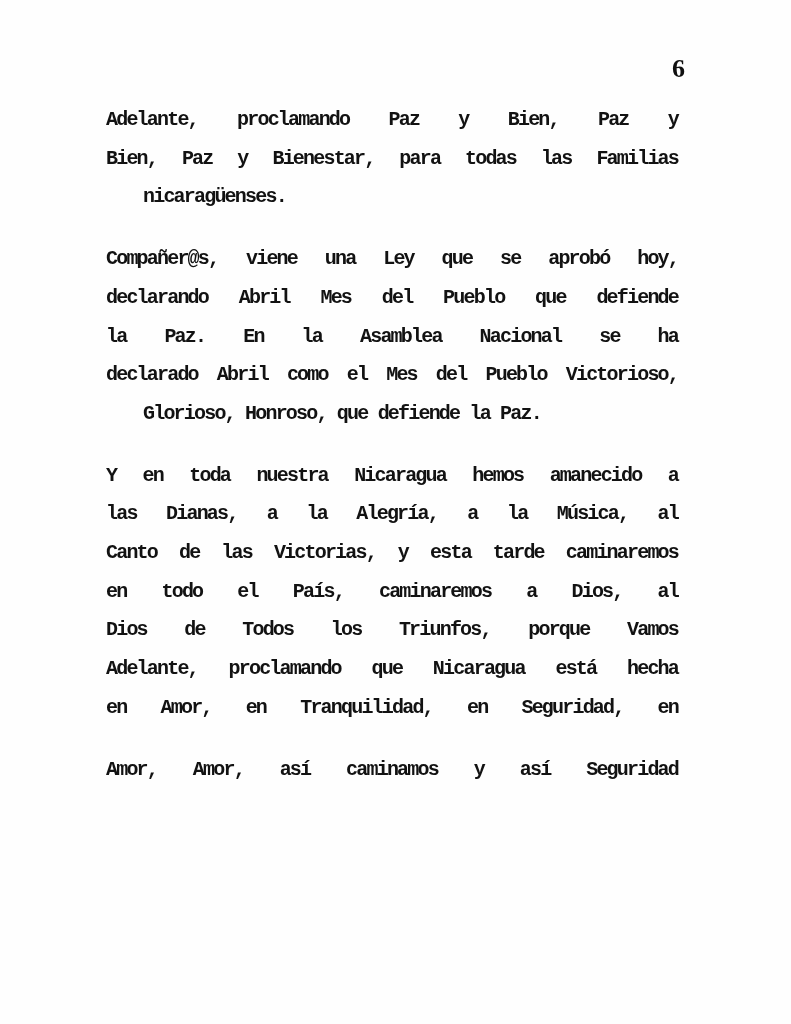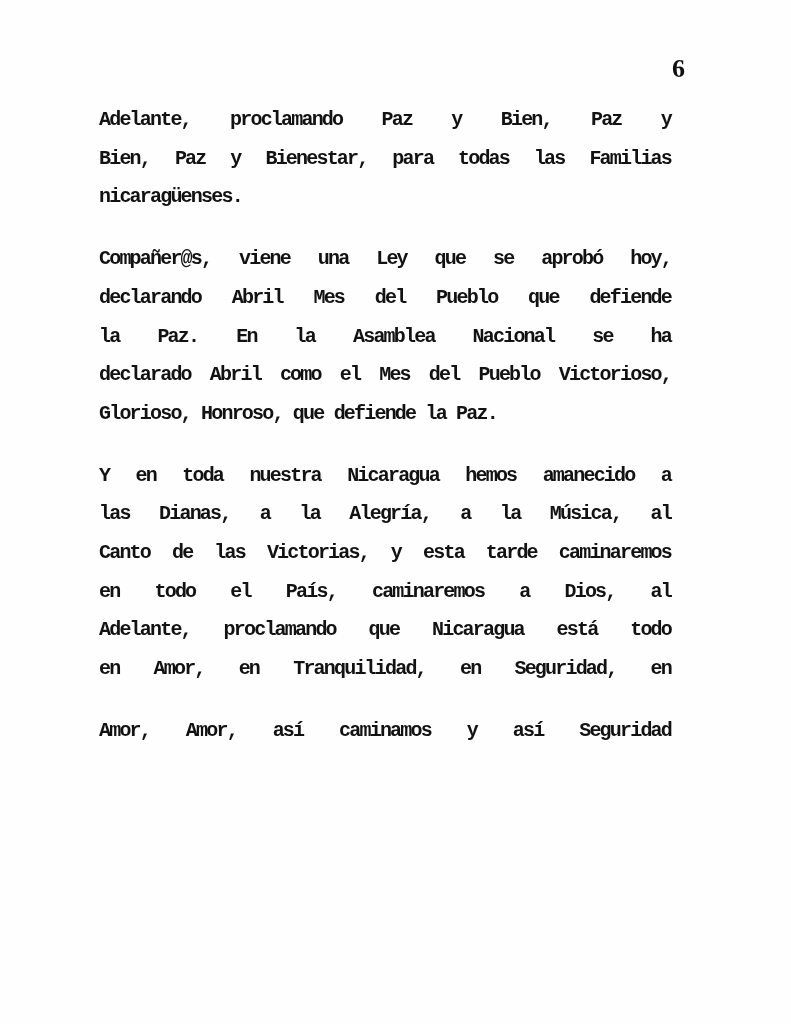--- a/index.html
+++ b/index.html
@@ -21,40 +21,41 @@
     top: 55px;
     right: 106px;
     font-family: "Liberation Serif", "DejaVu Serif", serif;
     font-weight: 700;
     font-size: 26px;
     line-height: 28px;
     color: #101010;
   }
   .content {
     position: absolute;
-    left: 99px;
+    left: 106px;
     top: 101px;
     width: 572px;
   }
   .paragraph {
     margin: 0 0 23px 0;
   }
   .line {
     font-weight: 700;
     font-size: 20px;
     line-height: 38.7px;
     letter-spacing: -1.8px;
     white-space: normal;
     text-align: justify;
     text-align-last: justify;
     -moz-text-align-last: justify;
   }
   .line.flush {
     text-align: left;
     text-align-last: left;
+    margin-left: 37px;
     -moz-text-align-last: left;
   }
   .line.pitch-wide {
     letter-spacing: 1.2px;
   }
 </style>
 </head>
 <body>
 
 <div class="page">
@@ -75,21 +76,22 @@
       <div class="line">la Paz. En la Asamblea Nacional se ha</div>
       <div class="line">declarado Abril como el Mes del Pueblo Victorioso,</div>
       <div class="line flush">Glorioso, Honroso, que defiende la Paz.</div>
     </div>
 
     <div class="paragraph">
       <div class="line">Y en toda nuestra Nicaragua hemos amanecido a</div>
       <div class="line">las Dianas, a la Alegría, a la Música, al</div>
       <div class="line">Canto de las Victorias, y esta tarde caminaremos</div>
       <div class="line">en todo el País, caminaremos a Dios, al</div>
-      <div class="line">Adelante, proclamando que Nicaragua está todo</div>
+      <div class="line">Dios de Todos los Triunfos, porque Vamos</div>
+      <div class="line">Adelante, proclamando que Nicaragua está hecha</div>
       <div class="line">en Amor, en Tranquilidad, en Seguridad, en</div>
     </div>
 
     <div class="paragraph">
       <div class="line">Amor, Amor, así caminamos y así Seguridad</div>
     </div>
 
   </div>
 </div>
 

